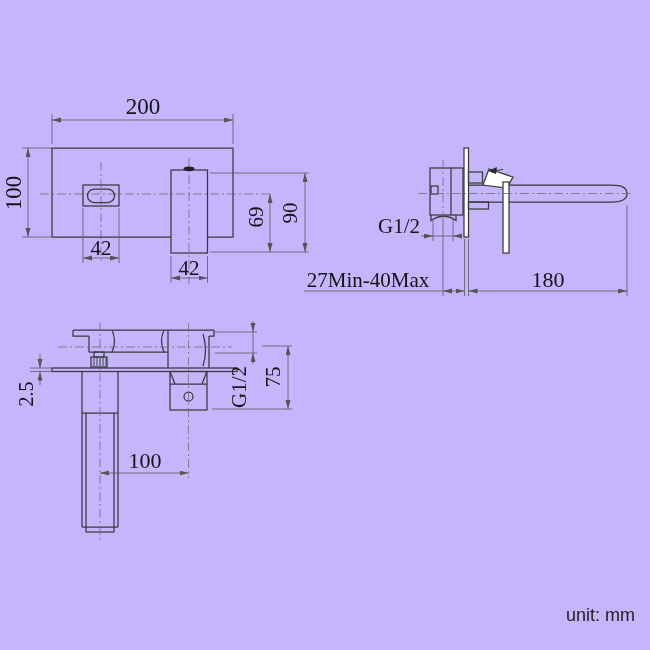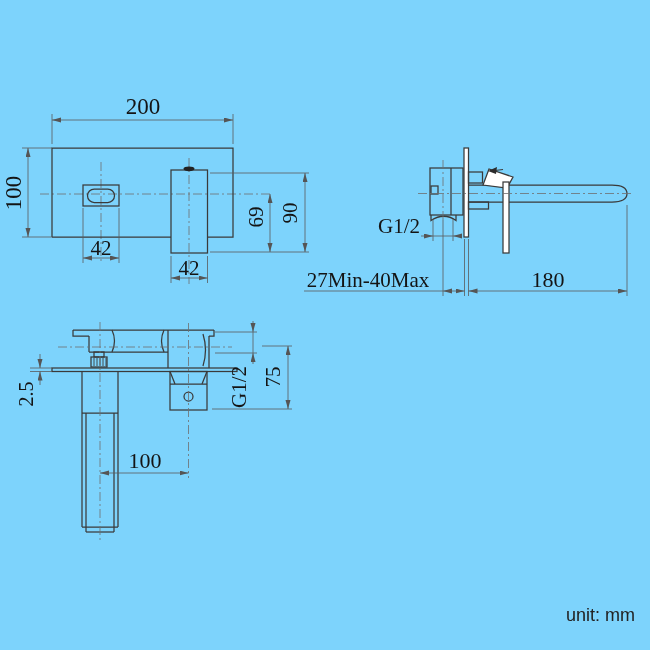--- a/index.html
+++ b/index.html
@@ -1,16 +1,16 @@
 <!DOCTYPE html>
 <html><head>
 <meta charset="utf-8">
 <style>
   html,body{margin:0;padding:0;background:#ffffff;width:650px;height:650px;overflow:hidden;}
-  .page{position:relative;width:650px;height:650px;background:#7dd3fc;}
+  .page{position:relative;width:650px;height:650px;background:#c4b5fd;}
   svg{position:absolute;left:0;top:0;}
   svg text{font-family:"Liberation Serif","DejaVu Serif",serif;fill:#141414;}
   svg text.unit{font-family:"Liberation Sans","DejaVu Sans",sans-serif;fill:#222;}
   .outline{stroke:#3a3a3a;stroke-width:1.25;fill:none;}
   .outlinef{stroke:#3a3a3a;stroke-width:1.25;fill:#ffffff;}
   .thin{stroke:#5a5a5a;stroke-width:0.8;fill:none;}
   .cl{stroke:#6f6f6f;stroke-width:0.8;fill:none;stroke-dasharray:9 3 2 3;}
   .hatch{stroke:#3a3a3a;stroke-width:0.9;}
 </style>
 </head>

